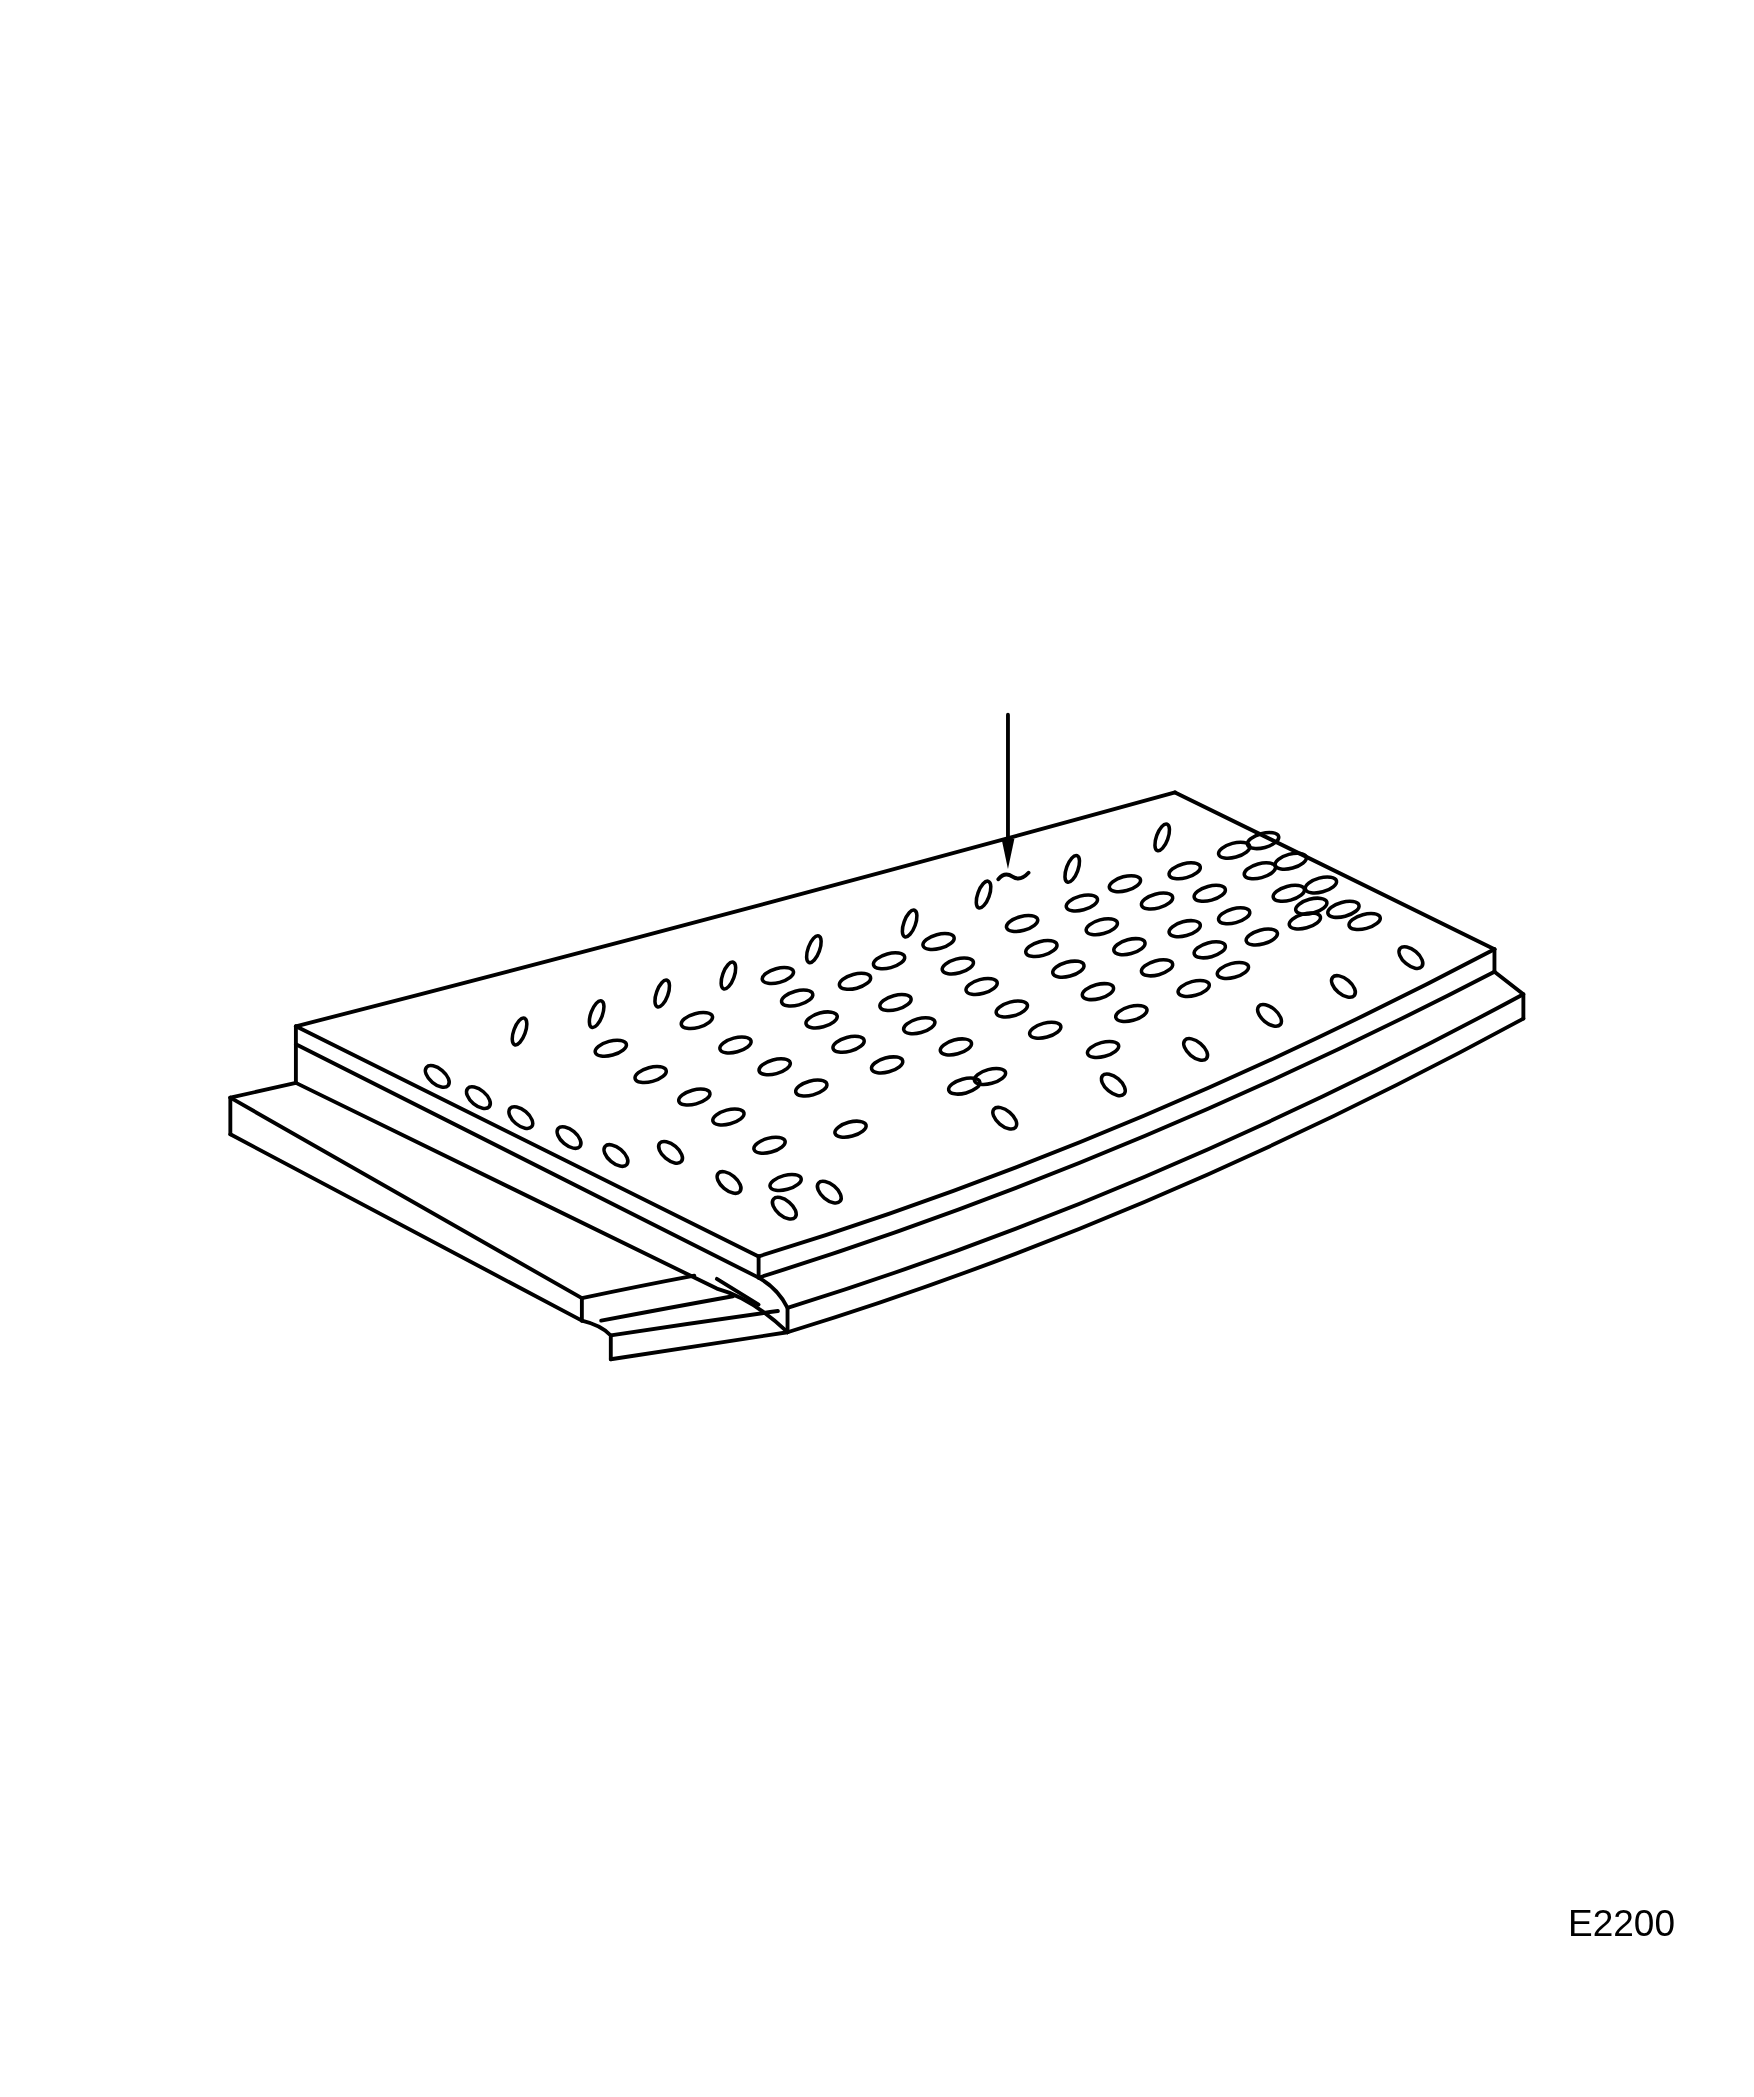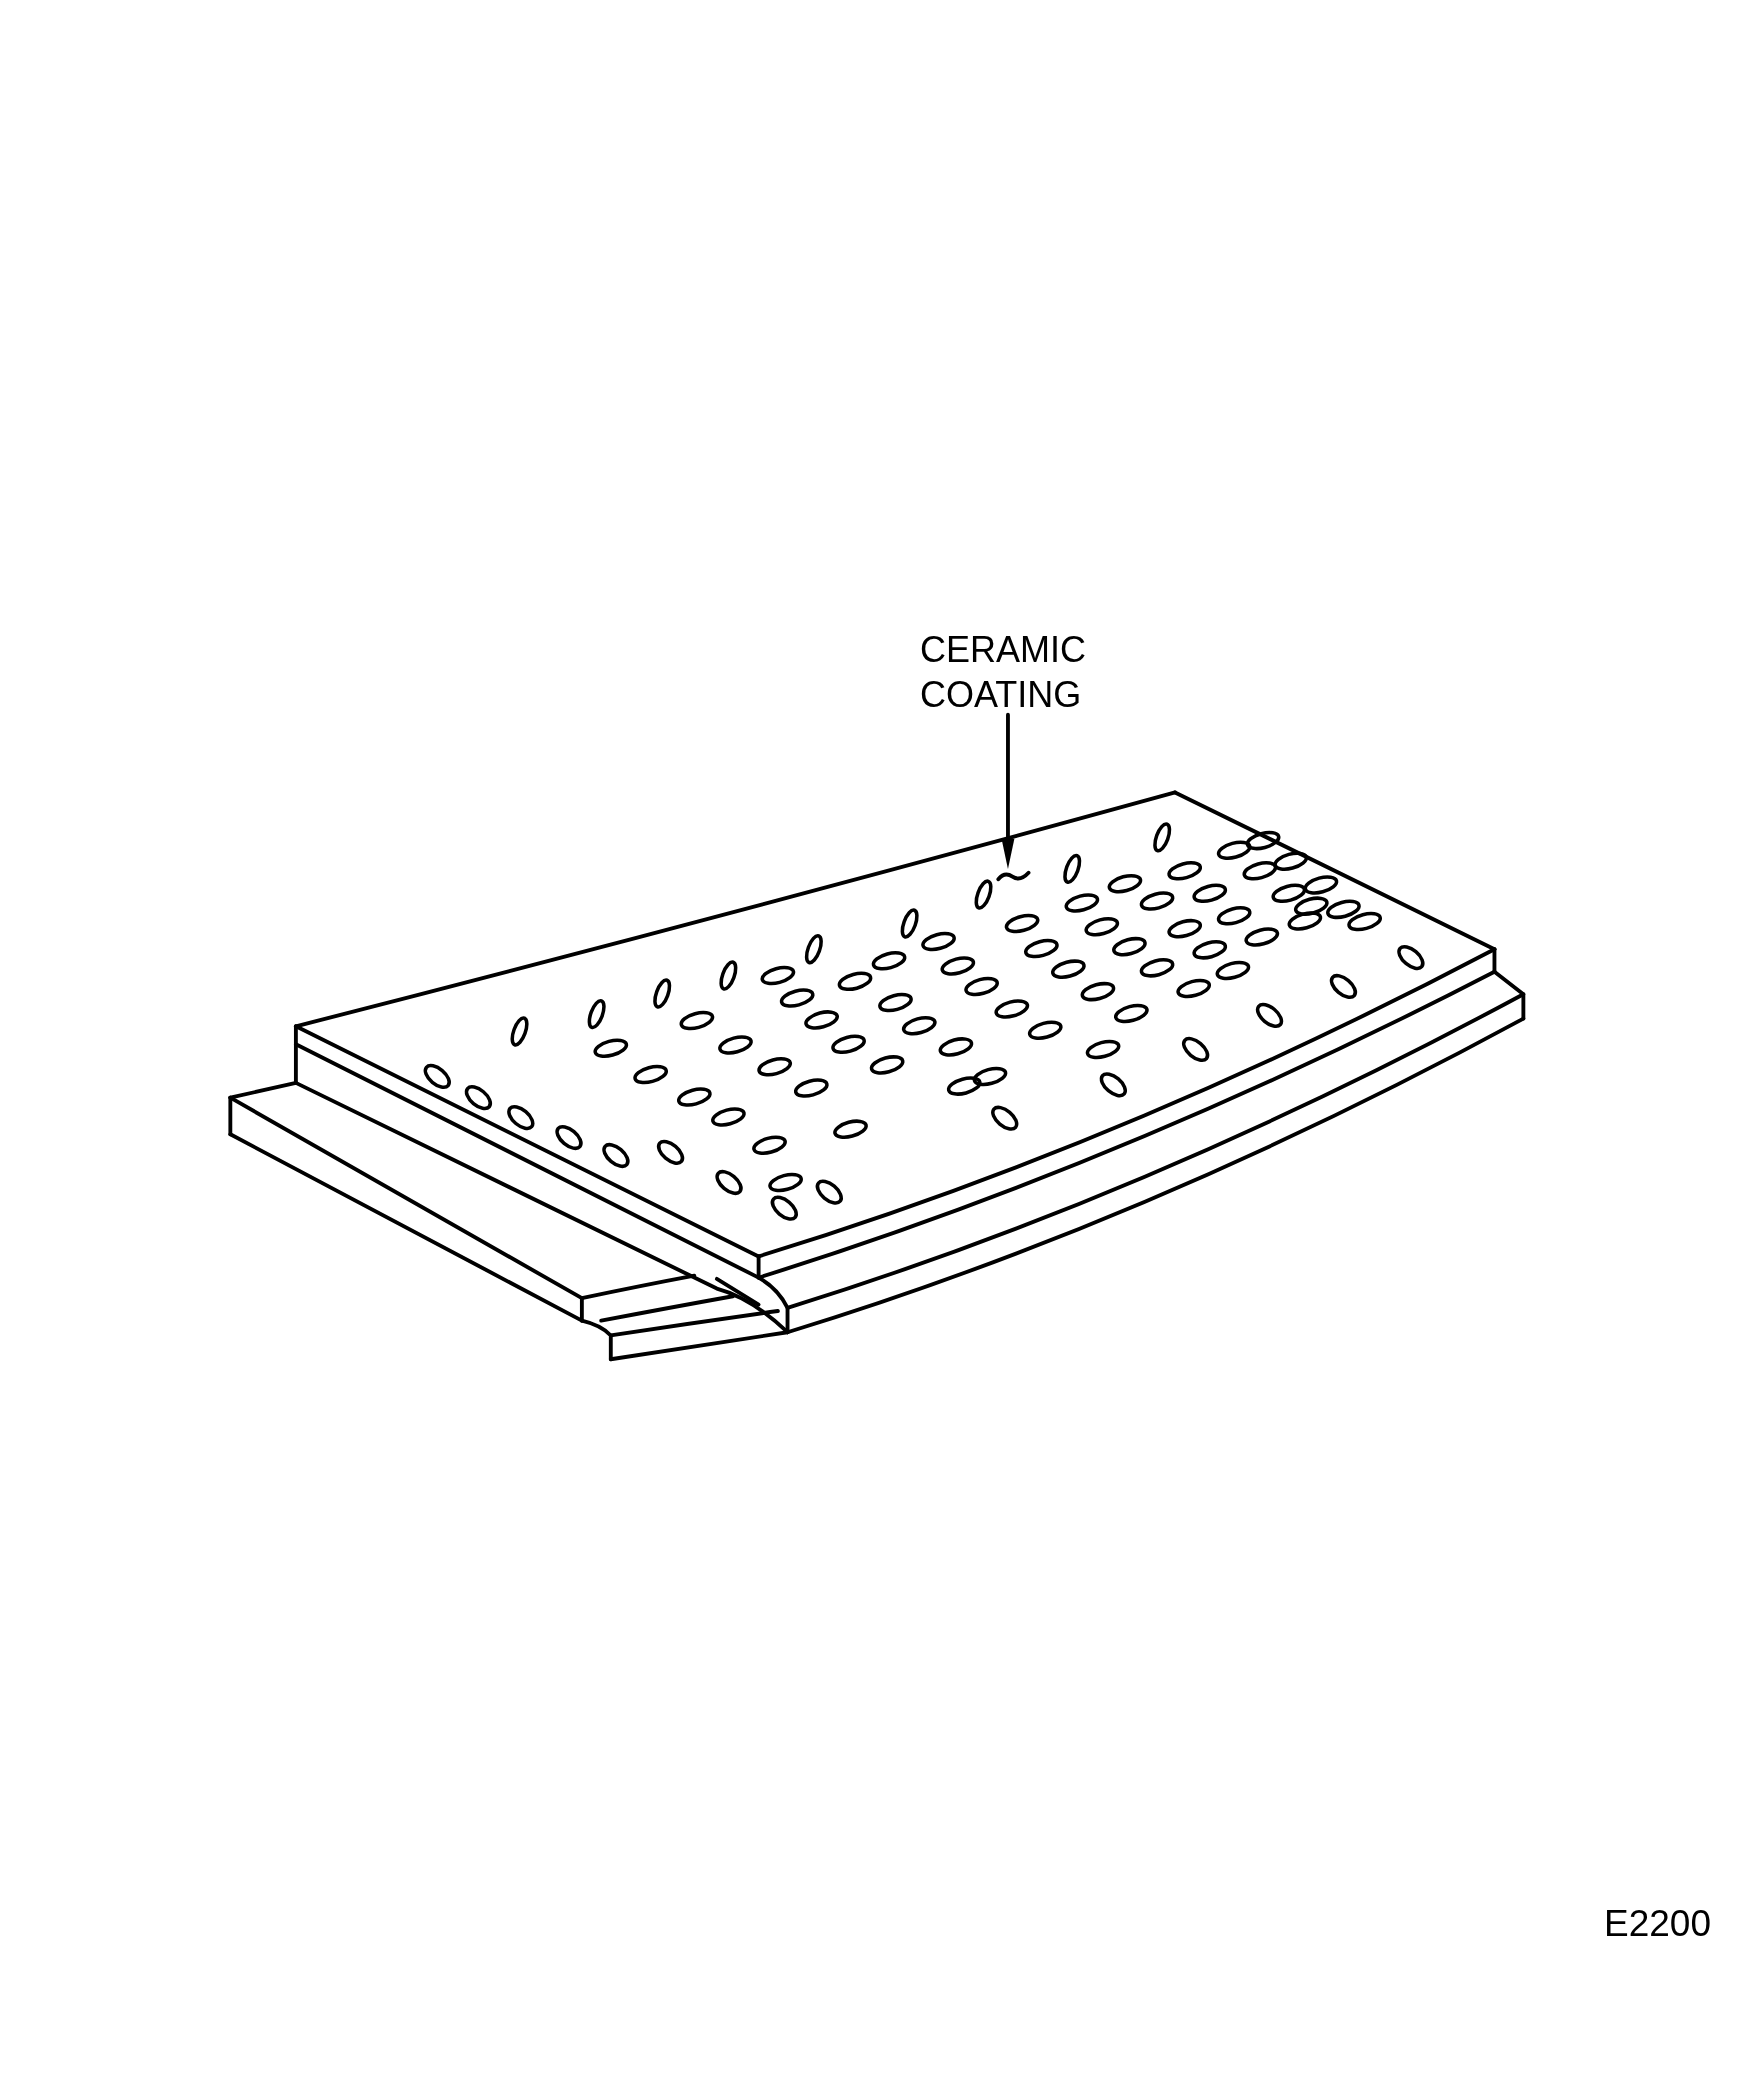--- a/index.html
+++ b/index.html
@@ -1,20 +1,20 @@
 <!DOCTYPE html>
 <html style="font-size:10.3px"><head>
 <meta charset="utf-8">
 <style>
   html, body { margin: 0; padding: 0; background: #ffffff; }
   body { width: 1755px; height: 2097px; position: relative; overflow: hidden; font-family: "Liberation Sans", sans-serif; }
   #figure { position: absolute; left: 0; top: 0; width: 1755px; height: 2097px; }
   .callout { position: absolute; left: 920px; top: 627px; color: #000; font-size: 36px; line-height: 45px; font-weight: normal; text-align: left; letter-spacing: 0px; }
   .callout span { display: block; }
-  .fig-id { position: absolute; left: 1604px; top: 1903px; font-size: 37px; color: #000; }
+  .fig-id { position: absolute; left: 1568px; top: 1903px; font-size: 37px; color: #000; }
   svg .edge { fill: none; stroke: #000; stroke-width: 6; stroke-linejoin: round; stroke-linecap: round; }
   svg .face { fill: #fff; stroke: none; }
   svg .hole { fill: none; stroke: #000; stroke-width: 5.5; }
 </style>
 </head>
 <body>
 
 <div id="figure">
   <svg width="1755" height="2097" viewBox="0 0 2730 3263" xmlns="http://www.w3.org/2000/svg">
 
@@ -144,20 +144,16 @@
       <ellipse class="hole" cx="1965" cy="1308" rx="25" ry="11" transform="rotate(-15 1965 1308)"></ellipse>
       <ellipse class="hole" cx="2008" cy="1340" rx="25" ry="11" transform="rotate(-15 2008 1340)"></ellipse>
       <ellipse class="hole" cx="2055" cy="1377" rx="25" ry="11" transform="rotate(-15 2055 1377)"></ellipse>
       <ellipse class="hole" cx="2090" cy="1415" rx="25" ry="11" transform="rotate(-15 2090 1415)"></ellipse>
       <ellipse class="hole" cx="2123" cy="1434" rx="25" ry="11" transform="rotate(-15 2123 1434)"></ellipse>
       <ellipse class="hole" cx="2195" cy="1490" rx="12" ry="22" transform="rotate(-50 2195 1490)"></ellipse>
       <ellipse class="hole" cx="2040" cy="1410" rx="25" ry="11" transform="rotate(-15 2040 1410)"></ellipse>
     </g>
   </svg>
 
-  <div class="callout">
-    <span>CERAMIC</span>
-    <span>COATING</span>
-  </div>
 
   <div class="fig-id">E2200</div>
 </div>
 
 
 </body></html>

